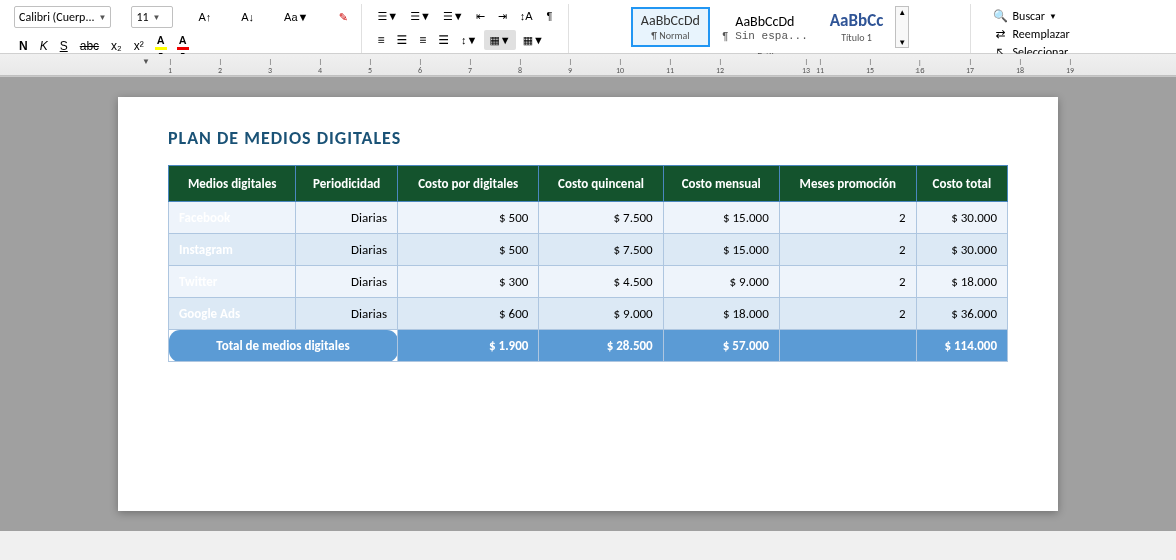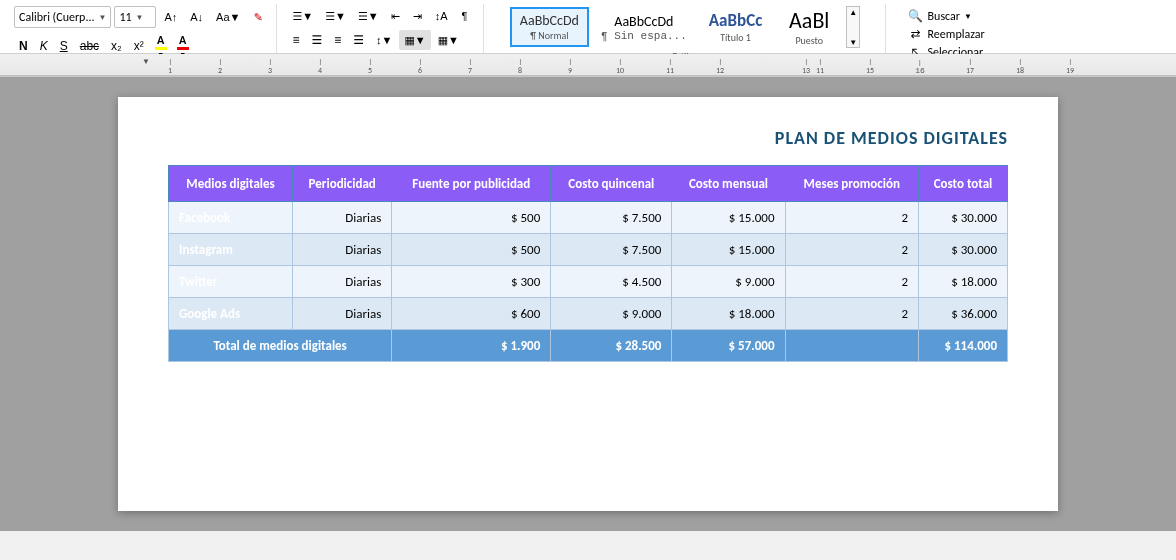--- a/index.html
+++ b/index.html
@@ -70,21 +70,21 @@
       background: transparent;
       cursor: pointer;
       padding: 2px 4px;
       font-size: 11px;
       height: 20px;
       min-width: 20px;
     }
 
     
     .font-section { display: flex; flex-direction: column; gap: 3px; }
-    .font-row1 { display: flex; gap: 3px; align-items: center; }
+    .font-row1 { display: flex; gap: 20px; align-items: center; }
     .font-row2 { display: flex; gap: 2px; align-items: center; }
 
     
     .styles-section {
       display: flex;
       align-items: center;
       gap: 2px;
     }
     .style-box {
       border: 2px solid transparent;
@@ -211,36 +211,36 @@
     .page {
       background: #fff;
       width: 940px;
       min-height: 360px;
       padding: 30px 50px;
       box-shadow: 0 2px 8px rgba(0,0,0,0.3);
     }
 
     
     .doc-title {
-      text-align: right;
+      text-align: left;
       font-size: 18px;
       font-weight: bold;
       color: #1a5276;
       margin-bottom: 16px;
       letter-spacing: 1px;
     }
 
     
     .media-table {
       width: 100%;
       border-collapse: collapse;
       font-size: 13px;
     }
     .media-table th {
-      background: #8b5cf6;
+      background: #14532d;
       color: #fff;
       font-weight: bold;
       text-align: center;
       padding: 10px 8px;
       border: 1px solid #4a87bf;
     }
     .media-table td {
       border: 1px solid #aec6e0;
       padding: 8px 10px;
       text-align: right;
@@ -354,24 +354,20 @@
           <span class="style-label">¶ Normal</span>
         </div>
         <div class="style-box style-box-sinesp">
           <span class="style-sample" style="font-size:14px;">AaBbCcDd</span>
           <span class="style-label">¶ Sin espa...</span>
         </div>
         <div class="style-box style-box-titulo1">
           <span class="style-sample" style="font-size:17px;color:#2F5496;font-weight:600;">AaBbCc</span>
           <span class="style-label">Título 1</span>
         </div>
-        <div class="style-box style-box-puesto">
-          <span class="style-sample" style="font-size:22px;font-weight:200;">AaBl</span>
-          <span class="style-label">Puesto</span>
-        </div>
         <div class="styles-scroll">
           <span style="font-size:8px;text-align:center;">▲</span>
           <span style="font-size:8px;text-align:center;margin-top:auto;">▼</span>
         </div>
       </div>
       <div class="rg-label">Estilos</div>
     </div>
 
     <div class="ribbon-group">
       <div class="editing-group">
@@ -483,21 +479,21 @@
 <div class="page-area">
   <div class="page">
 
     <div class="doc-title">PLAN DE MEDIOS DIGITALES</div>
 
     <table class="media-table">
       <thead>
         <tr>
           <th>Medios digitales</th>
           <th>Periodicidad</th>
-          <th>Fuente por publicidad</th>
+          <th>Costo por digitales</th>
           <th>Costo quincenal</th>
           <th>Costo mensual</th>
           <th>Meses promoción</th>
           <th>Costo total</th>
         </tr>
       </thead>
       <tbody id="table-body">
       <tr>
     <td class="row-header">Facebook</td>
     <td>Diarias</td>
@@ -528,21 +524,21 @@
           <tr>
     <td class="row-header">Google Ads</td>
     <td>Diarias</td>
     <td>$ 600</td>
     <td>$ 9.000</td>
     <td>$ 18.000</td>
     <td>2</td>
     <td>$ 36.000</td>
   </tr>
           <tr class="total-row">
-  <td colspan="2" style="text-align:center;">Total de medios digitales</td>
+  <td colspan="2" style="text-align:center;border-radius:11px;">Total de medios digitales</td>
   <td>$ 1.900</td>
   <td>$ 28.500</td>
   <td>$ 57.000</td>
   <td></td>
   <td>$ 114.000</td>
 </tr>
         </tbody>
     </table>
 
   </div>

